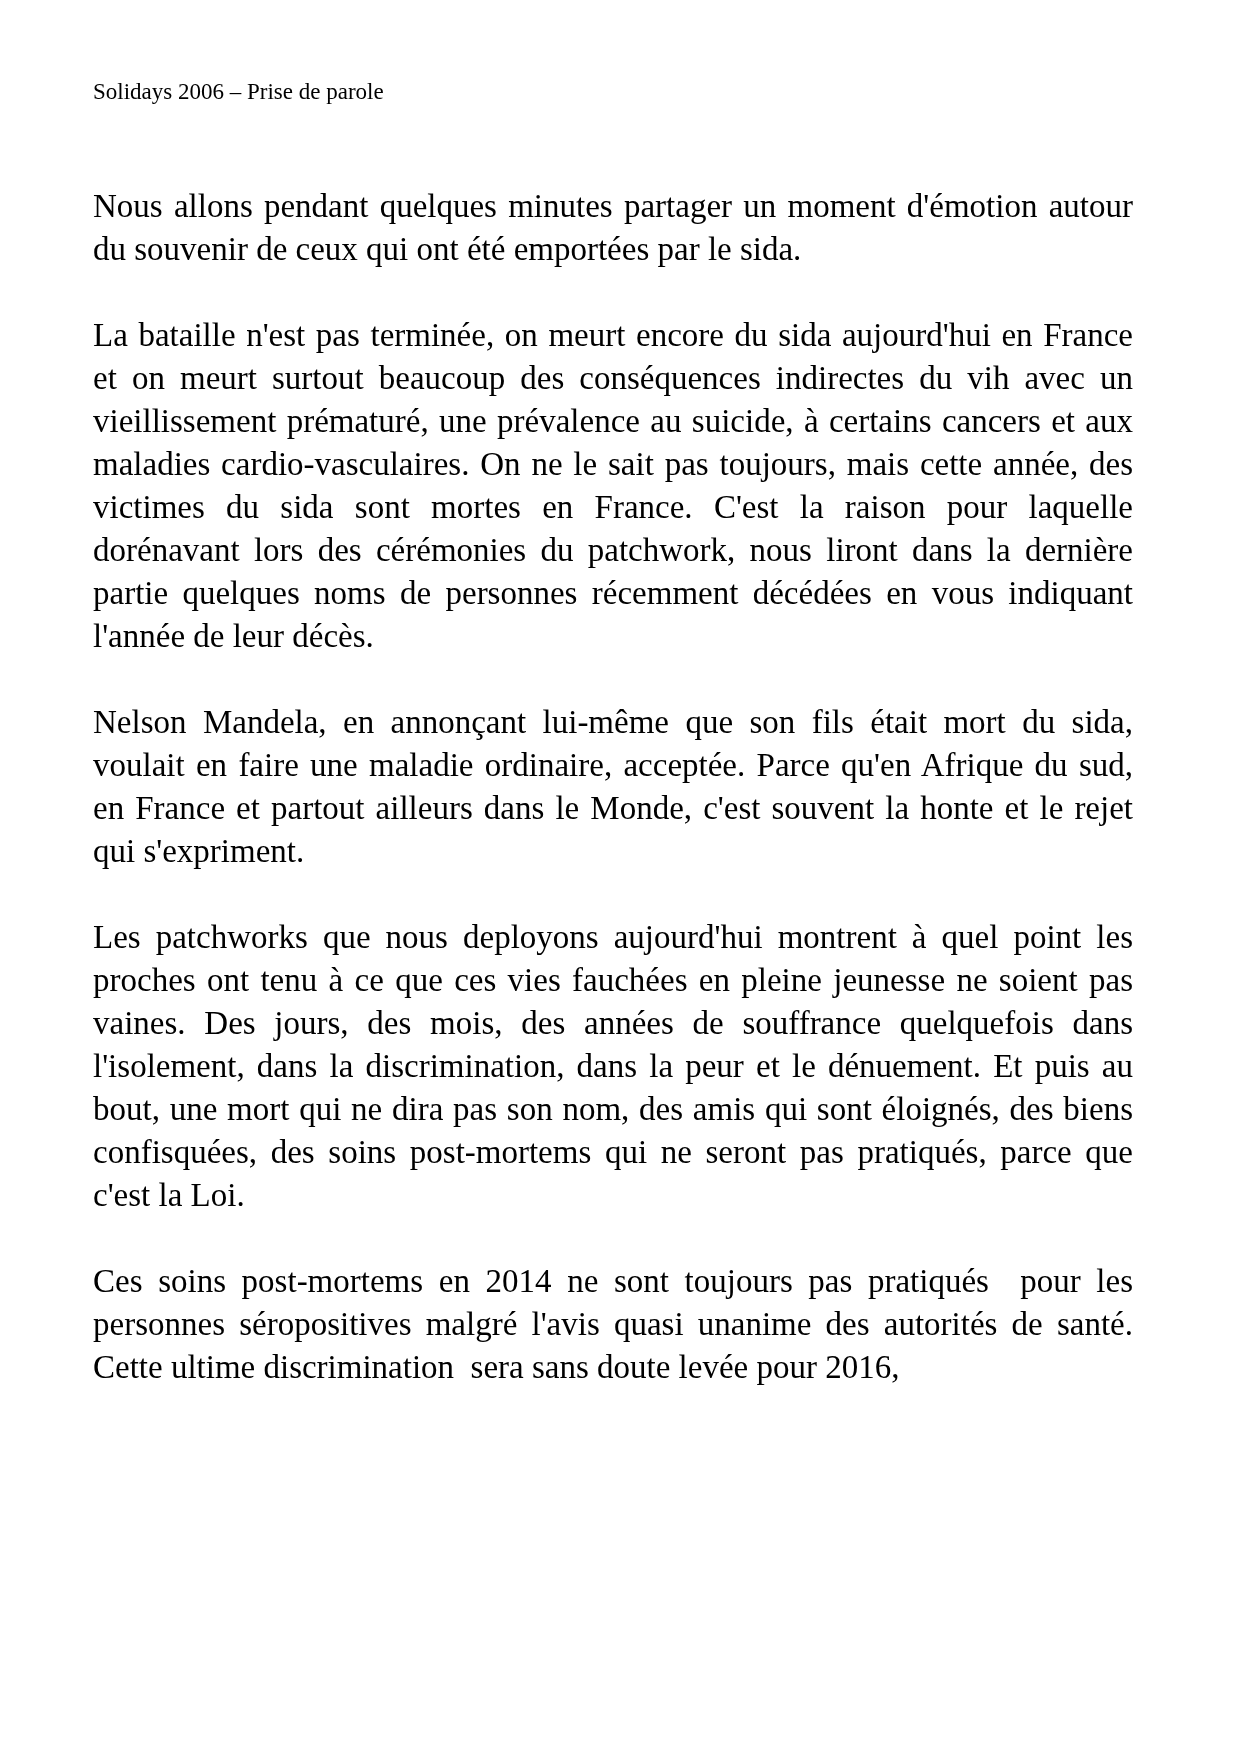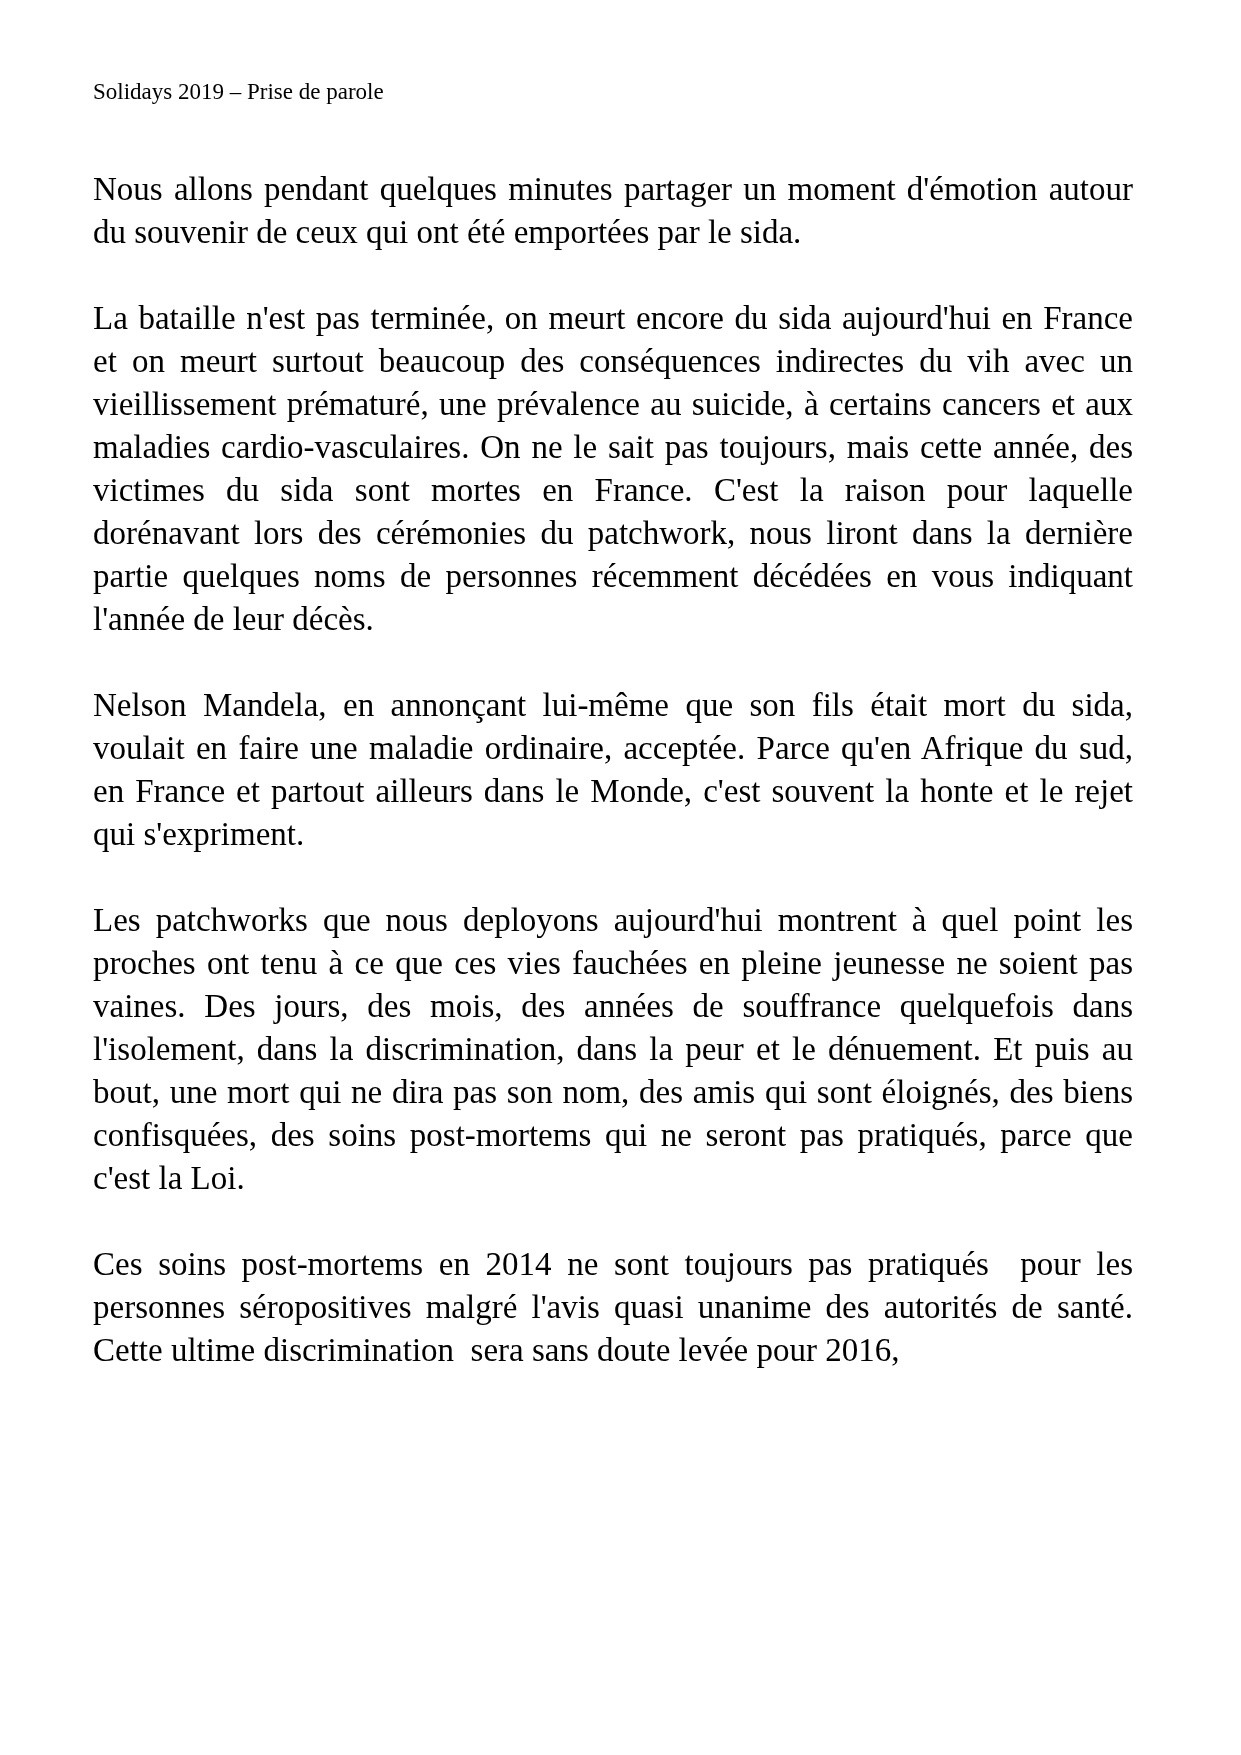--- a/index.html
+++ b/index.html
@@ -25,36 +25,36 @@
     color: #000000;
     white-space: pre;
   }
   .doc-body {
     position: absolute;
     left: 93px;
     top: 168px;
     width: 1040px;
   }
   .doc-body p {
-    margin: 0 0 43px 0;
+    margin: 17px 0 43px 0;
     font-size: 33px;
     line-height: 43px;
     text-align: justify;
     text-justify: inter-word;
     white-space: pre-wrap;
     hyphens: none;
     color: #000000;
   }
 </style>
 </head>
 <body>
 
 <div class="page">
 
-  <div class="doc-header">Solidays 2019 – Prise de parole</div>
+  <div class="doc-header">Solidays 2006 – Prise de parole</div>
 
   <div class="doc-body">
     <p>Nous allons pendant quelques minutes partager un moment d'émotion autour du souvenir de ceux qui ont été emportées par le sida.</p>
     <p>La bataille n'est pas terminée, on meurt encore du sida aujourd'hui en France et on meurt surtout beaucoup des conséquences indirectes du vih avec un vieillissement prématuré, une prévalence au suicide, à certains cancers et aux maladies cardio-vasculaires. On ne le sait pas toujours, mais cette année, des victimes du sida sont mortes en France. C'est la raison pour laquelle dorénavant lors des cérémonies du patchwork, nous liront dans la dernière partie quelques noms de personnes récemment décédées en vous indiquant l'année de leur décès.</p>
     <p>Nelson Mandela, en annonçant lui-même que son fils était mort du sida, voulait en faire une maladie ordinaire, acceptée. Parce qu'en Afrique du sud, en France et partout ailleurs dans le Monde, c'est souvent la honte et le rejet qui s'expriment.</p>
     <p>Les patchworks que nous deployons aujourd'hui montrent à quel point les proches ont tenu à ce que ces vies fauchées en pleine jeunesse ne soient pas vaines. Des jours, des mois, des années de souffrance quelquefois dans l'isolement, dans la discrimination, dans la peur et le dénuement. Et puis au bout, une mort qui ne dira pas son nom, des amis qui sont éloignés, des biens confisquées, des soins post-mortems qui ne seront pas pratiqués, parce que c'est la Loi.</p>
     <p>Ces soins post-mortems en 2014 ne sont toujours pas pratiqués  pour les personnes séropositives malgré l'avis quasi unanime des autorités de santé. Cette ultime discrimination  sera sans doute levée pour 2016,</p>
   </div>
 
 </div>

